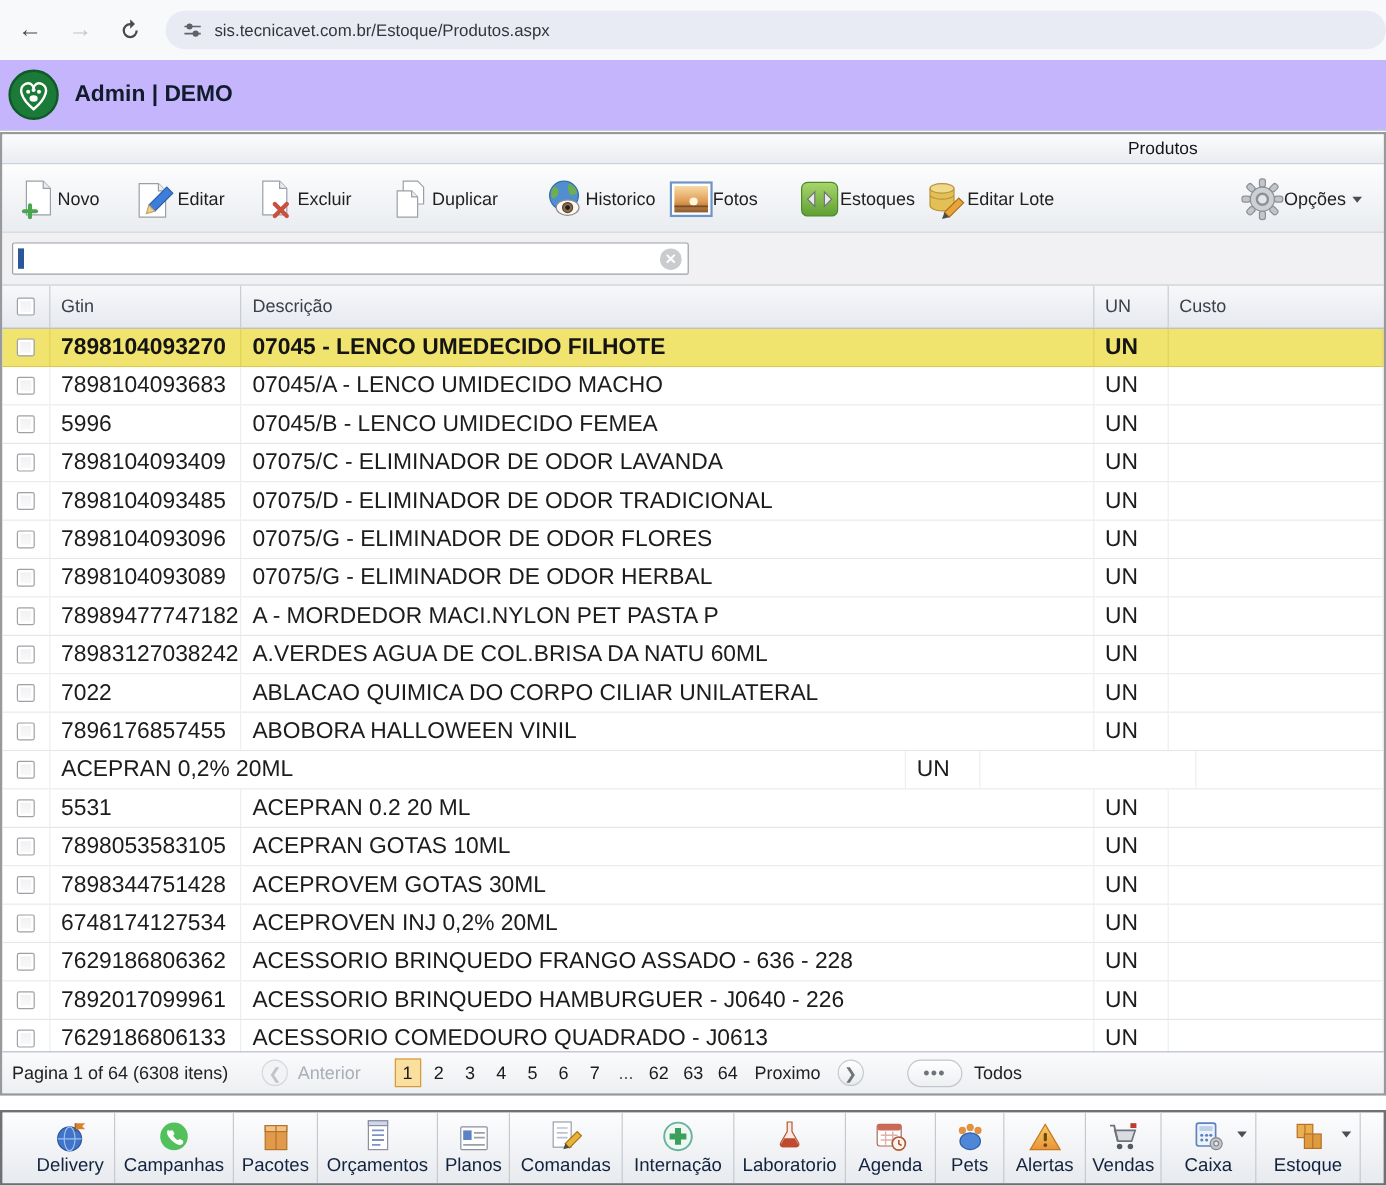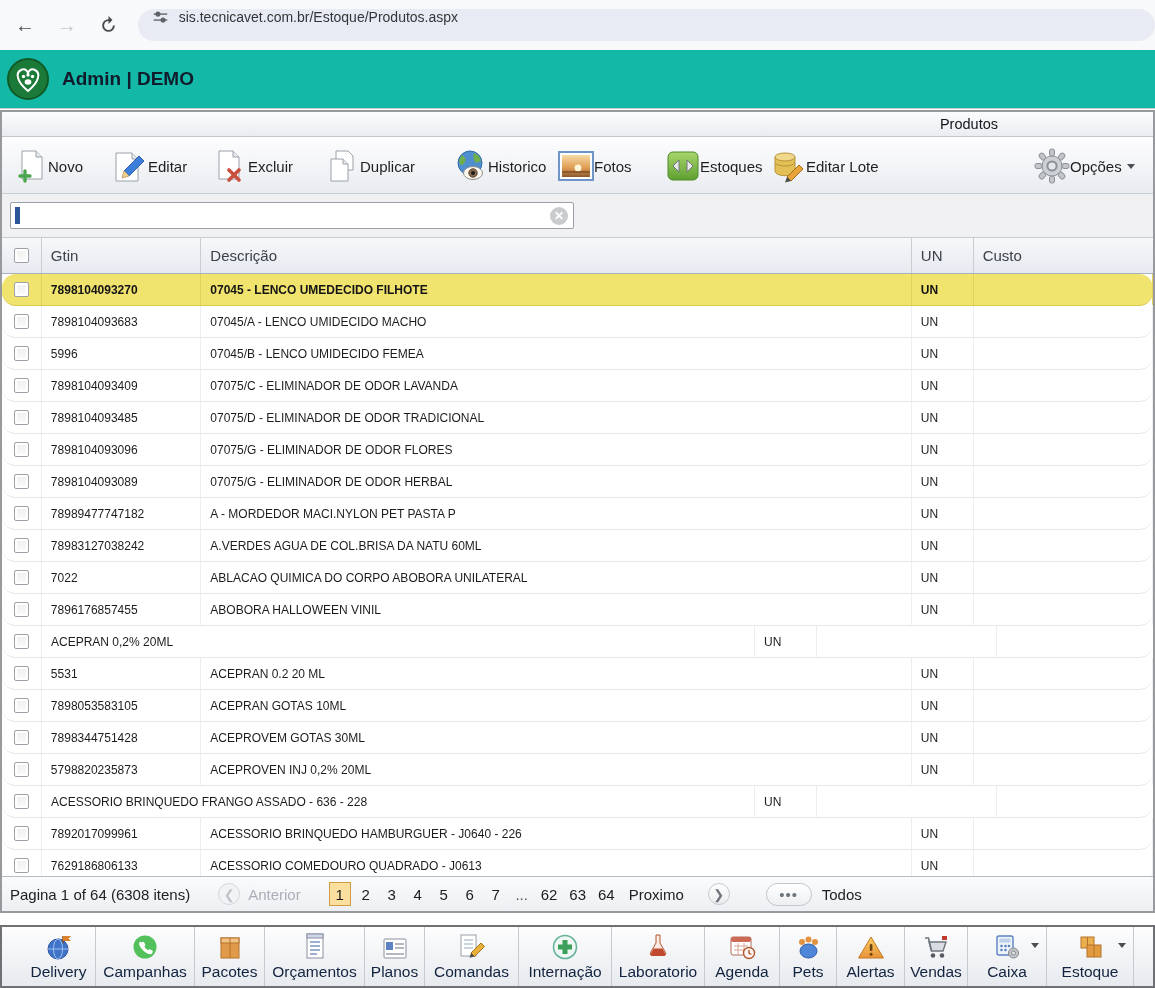--- a/index.html
+++ b/index.html
@@ -3,25 +3,25 @@
 <meta charset="utf-8">
 <style>
   * { margin:0; padding:0; box-sizing:border-box; }
   html,body { width:1155px; height:988px; }
   body { font-family:"Liberation Sans", sans-serif; background:#fff; position:relative; overflow:hidden; }
 
   
   .browser { position:absolute; left:0; top:0; width:1155px; height:50px; background:#f8f9fb; display:flex; align-items:center; }
   .nav-btn { width:34px; height:34px; display:flex; align-items:center; justify-content:center; font-size:20px; color:#474b4e; margin-left:8px; border-radius:50%; }
   .nav-btn.disabled { color:#c3c7cb; }
-  .url-pill { margin-left:12px; height:32px; width:1020px; background:#e9ebf4; border-radius:16px; display:flex; align-items:flex-start; padding:0 14px; }
+  .url-pill { margin-left:12px; height:32px; width:1020px; background:#e9ebf4; border-radius:16px; display:flex; align-items:center; padding:0 14px; }
   .url-text { font-size:14px; color:#32363a; margin-left:10px; }
 
   
-  .app-header { position:absolute; left:0; top:50px; width:1155px; height:59px; background:#14b8a6; border-bottom:1px solid #c9ccd1; display:flex; align-items:center; }
+  .app-header { position:absolute; left:0; top:50px; width:1155px; height:59px; background:#c4b5fd; border-bottom:1px solid #c9ccd1; display:flex; align-items:center; }
   .logo { margin-left:6px; }
   .app-title { font-size:19px; font-weight:bold; color:#101b2c; margin-left:12px; }
 
   
   .panel { position:absolute; left:0; top:110px; width:1155px; height:803px; border:2px solid #97999c; background:#fff; }
   .panel-title { height:25px; background:linear-gradient(#fbfcfd,#e9ecf1); border-bottom:1px solid #c3c7cd; position:relative; }
   .panel-title span { position:absolute; right:155px; top:4px; font-size:14.5px; color:#15151a; }
 
   .toolbar { position:relative; height:57px; background:linear-gradient(#fdfdfe,#e9ecf0); border-bottom:1px solid #c8cdd4; }
   .tb { position:absolute; top:8px; height:42px; display:flex; align-items:center; gap:0; cursor:default; }
@@ -37,39 +37,39 @@
   .grid-header { display:flex; height:36px; background:linear-gradient(#f7f8fa,#e6e9ef); border-bottom:1px solid #a8b0bc; font-size:15px; color:#3a4149; }
   .gh-cell { display:flex; align-items:center; padding-left:9px; border-right:1px solid #c9cdd2; }
   .gh-cell:last-child { border-right:none; }
   .col-chk { width:40px; justify-content:center; padding-left:0; }
   .col-gtin { width:160px; }
   .col-desc { width:713px; }
   .col-un { width:62px; }
   .col-custo { width:180px; }
 
   .grid-body { height:604px; overflow:hidden; }
-  .row { display:flex; height:32px; background:#fff; border-bottom:1px solid #e4e6e8; font-size:12px; color:#1c1c1c;border-radius:14px; }
+  .row { display:flex; height:32px; background:#fff; border-bottom:1px solid #e4e6e8; font-size:19px; color:#1c1c1c; }
   .row.sel { background:#f0e36e; font-weight:bold; color:#141414; border-bottom:1px solid #d9c94f; }
   .cell { display:flex; align-items:center; padding-left:9px; border-right:1px solid #eceef0; overflow:hidden; white-space:nowrap; }
   .row.sel .cell { border-right-color:#e3d258; }
   .cell.col-chk { justify-content:center; padding-left:0; }
 
   .checkbox { width:15px; height:15px; background:linear-gradient(#f0f0f0,#fafafa); border:1px solid #9ea2a8; border-radius:2px; box-shadow:inset 0 0 0 2px #fff; }
 
   
   .pager { position:absolute; left:0; bottom:0; width:1151px; height:35px; background:linear-gradient(#fafbfc,#edeff2); border-top:1px solid #b7bbc2; display:flex; align-items:center; font-size:15px; color:#222; }
   .pg-status { margin-left:8px; }
   .pg-circle { width:22px; height:22px; border-radius:50%; border:1px solid #c6cad0; background:linear-gradient(#fff,#e9ebee); display:flex; align-items:center; justify-content:center; font-size:13px; color:#6e747c; }
   .pg-circle.disabled { color:#c0c4ca; border-color:#d4d7db; background:#f2f3f5; }
   .pg-prev-label { color:#a9afb8; margin-left:8px; }
   .pages { display:flex; align-items:center; margin-left:28px; gap:4px; }
   .page-num { min-width:22px; height:24px; display:flex; align-items:center; justify-content:center; padding:0 4px; color:#1c1c1c; }
   .page-num.current { background:#fbdf9e; border:1px solid #d29a43; }
   .page-num.ellipsis { color:#555; }
-  .pg-next-label { margin-left:10px; margin-right:24px; }
+  .pg-next-label { margin-left:10px; margin-right:14px; }
   .pg-pill { width:46px; height:23px; border-radius:12px; border:1px solid #c2c6cc; background:linear-gradient(#fff,#edeff2); display:flex; align-items:center; justify-content:center; color:#6e747c; letter-spacing:1px; margin-left:36px; }
   .pg-all { margin-left:10px; }
 
   
   .bottom-nav { position:absolute; left:0; top:925px; width:1155px; height:63px; border:2px solid #6e7073; background:linear-gradient(#fdfdfe,#e7eaee); display:flex; overflow:hidden; white-space:nowrap;padding-left:20px; }
   .bn-item { position:relative; flex:none; height:100%; display:flex; flex-direction:column; align-items:center; justify-content:space-between; padding:5px 0 5px; border-right:1px solid #c6cad0; }
   .bn-item:last-child { border-right:none; }
   .bn-label { font-size:15.5px; color:#12233f; }
   .bn-dd { position:absolute; right:7px; top:16px; width:0; height:0; border-left:4.5px solid transparent; border-right:4.5px solid transparent; border-top:5.5px solid #4a4e54; }
   .bn-icon { height:28px; display:flex; align-items:flex-end; }
@@ -324,21 +324,21 @@
         <div class="cell col-gtin">78983127038242</div>
         <div class="cell col-desc">A.VERDES AGUA DE COL.BRISA DA NATU 60ML</div>
         <div class="cell col-un">UN</div>
         <div class="cell col-custo"></div>
       </div>
       <div class="row">
         <div class="cell col-chk">
           <div class="checkbox"></div>
         </div>
         <div class="cell col-gtin">7022</div>
-        <div class="cell col-desc">ABLACAO QUIMICA DO CORPO ABOBORA UNILATERAL</div>
+        <div class="cell col-desc">ABLACAO QUIMICA DO CORPO CILIAR UNILATERAL</div>
         <div class="cell col-un">UN</div>
         <div class="cell col-custo"></div>
       </div>
       <div class="row">
         <div class="cell col-chk">
           <div class="checkbox"></div>
         </div>
         <div class="cell col-gtin">7896176857455</div>
         <div class="cell col-desc">ABOBORA HALLOWEEN VINIL</div>
         <div class="cell col-un">UN</div>
@@ -376,29 +376,30 @@
         </div>
         <div class="cell col-gtin">7898344751428</div>
         <div class="cell col-desc">ACEPROVEM GOTAS 30ML</div>
         <div class="cell col-un">UN</div>
         <div class="cell col-custo"></div>
       </div>
       <div class="row">
         <div class="cell col-chk">
           <div class="checkbox"></div>
         </div>
-        <div class="cell col-gtin">5798820235873</div>
+        <div class="cell col-gtin">6748174127534</div>
         <div class="cell col-desc">ACEPROVEN INJ 0,2% 20ML</div>
         <div class="cell col-un">UN</div>
         <div class="cell col-custo"></div>
       </div>
       <div class="row">
         <div class="cell col-chk">
           <div class="checkbox"></div>
         </div>
+        <div class="cell col-gtin">7629186806362</div>
         <div class="cell col-desc">ACESSORIO BRINQUEDO FRANGO ASSADO - 636 - 228</div>
         <div class="cell col-un">UN</div>
         <div class="cell col-custo"></div>
       </div>
       <div class="row">
         <div class="cell col-chk">
           <div class="checkbox"></div>
         </div>
         <div class="cell col-gtin">7892017099961</div>
         <div class="cell col-desc">ACESSORIO BRINQUEDO HAMBURGUER - J0640 - 226</div>

